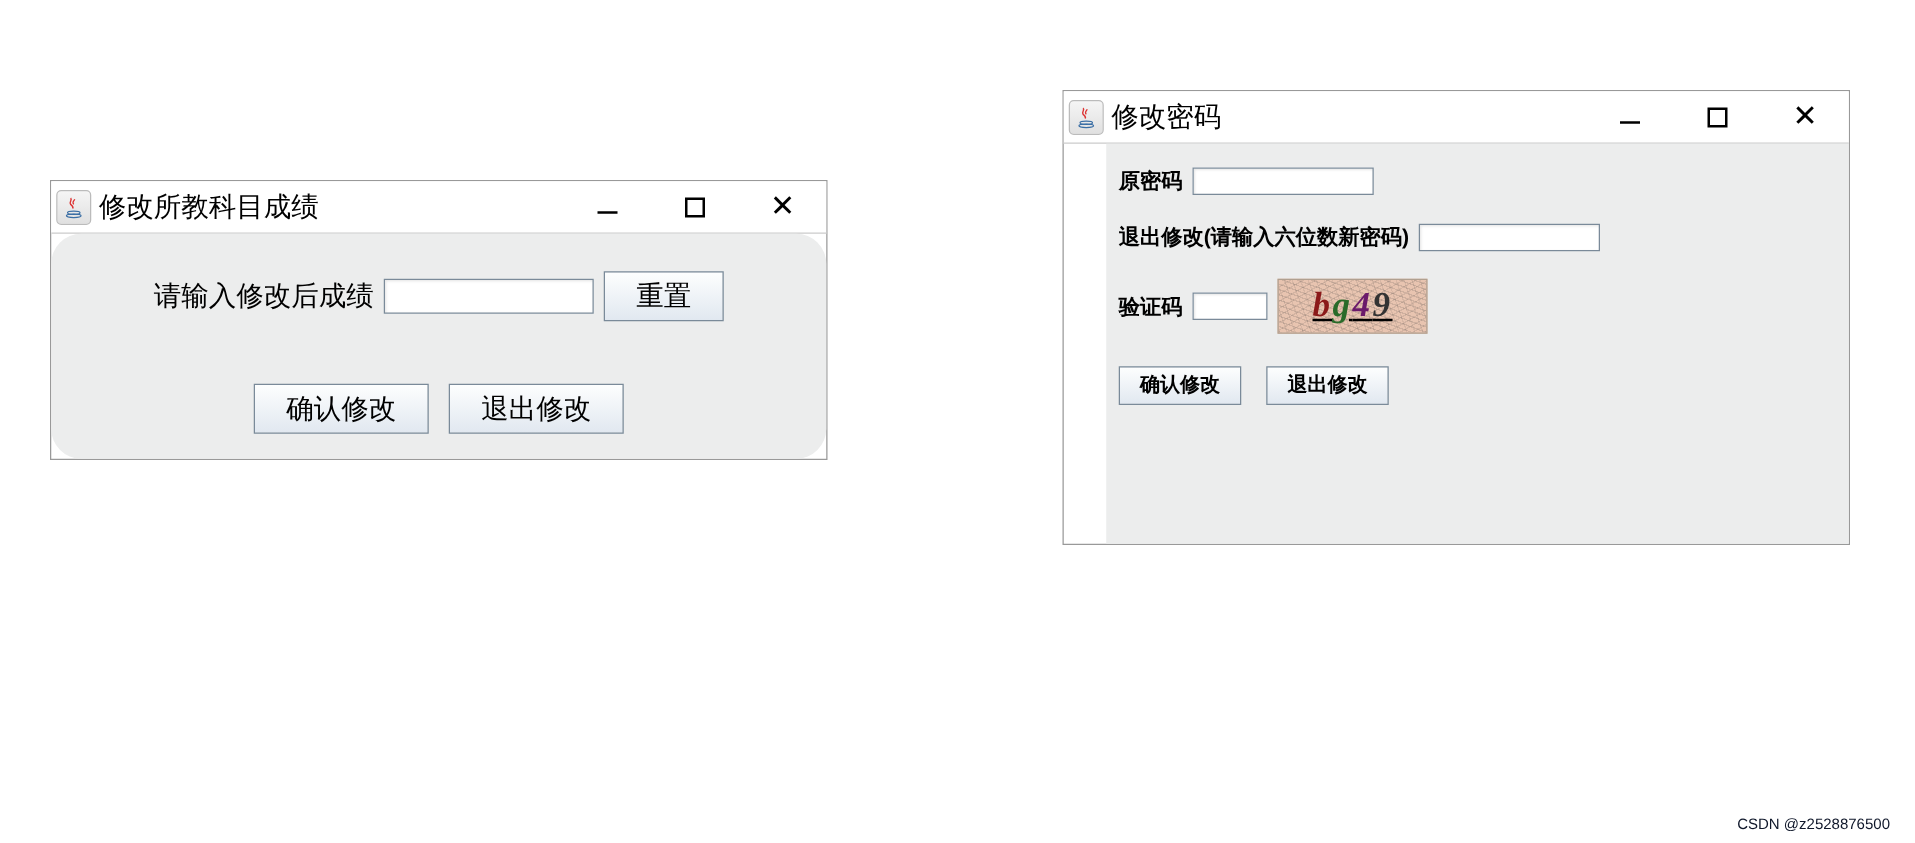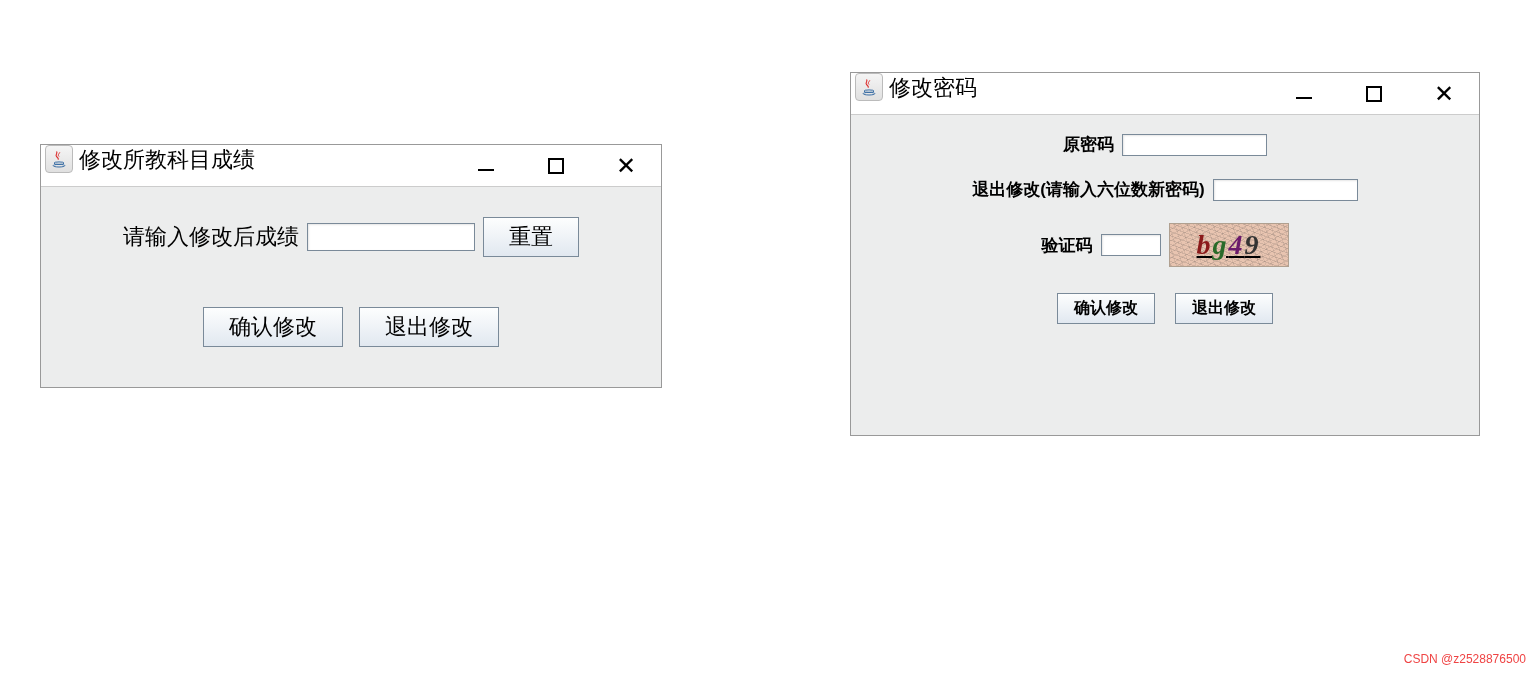--- a/index.html
+++ b/index.html
@@ -14,21 +14,21 @@
       position: relative;
       font-family: "Microsoft YaHei", Arial, sans-serif;
     }
     .window {
       position: absolute;
       border: 1px solid #999;
       background: #fff;
     }
     .titlebar {
       display: flex;
-      align-items: flex-start;
+      align-items: center;
       background: #fff;
       border-bottom: 1px solid #ccc;
       height: 42px;
       padding-left: 4px;
     }
     .java-icon {
       width: 28px;
       height: 28px;
       background: linear-gradient(180deg, #f5f5f5, #e0e0e0);
       border: 1px solid #bbb;
@@ -82,21 +82,22 @@
       background: #eceded;
       padding: 10px;
     }
     
     .win1 {
       left: 40px;
       top: 144px;
       width: 622px;
     }
     .win1 .client-area {
-      height: 200px;
+      height: 180px;
+      border-radius: 24px;
     }
     .win1 .row1 {
       display: flex;
       align-items: center;
       justify-content: center;
       gap: 8px;
       margin-top: 20px;
     }
     .win1 .row2 {
       display: flex;
@@ -131,23 +132,23 @@
     
     .win2 {
       left: 850px;
       top: 72px;
       width: 630px;
     }
     .win2 .client-area {
       height: 320px;
       display: flex;
       flex-direction: column;
-      align-items: center;
       gap: 22px;
       padding-top: 18px;
+      margin-left: 34px;
     }
     .win2 .row {
       display: flex;
       align-items: center;
       gap: 8px;
     }
     .label-mid {
       font-size: 17px;
       color: #000;
       font-weight: bold;
@@ -202,24 +203,24 @@
       color: #000;
       cursor: pointer;
     }
     .btn-row {
       display: flex;
       gap: 20px;
       margin-top: 4px;
     }
     .watermark {
       position: absolute;
-      right: 6px;
+      right: 20px;
       bottom: 8px;
       font-size: 12px;
-      color: #ef4444;
+      color: #0f172a;
       font-family: Arial, sans-serif;
     }
   </style>
 </head>
 <body>
 
 <div class="window win1">
   <div class="titlebar">
     <span class="java-icon">
       <svg viewBox="0 0 24 24">

